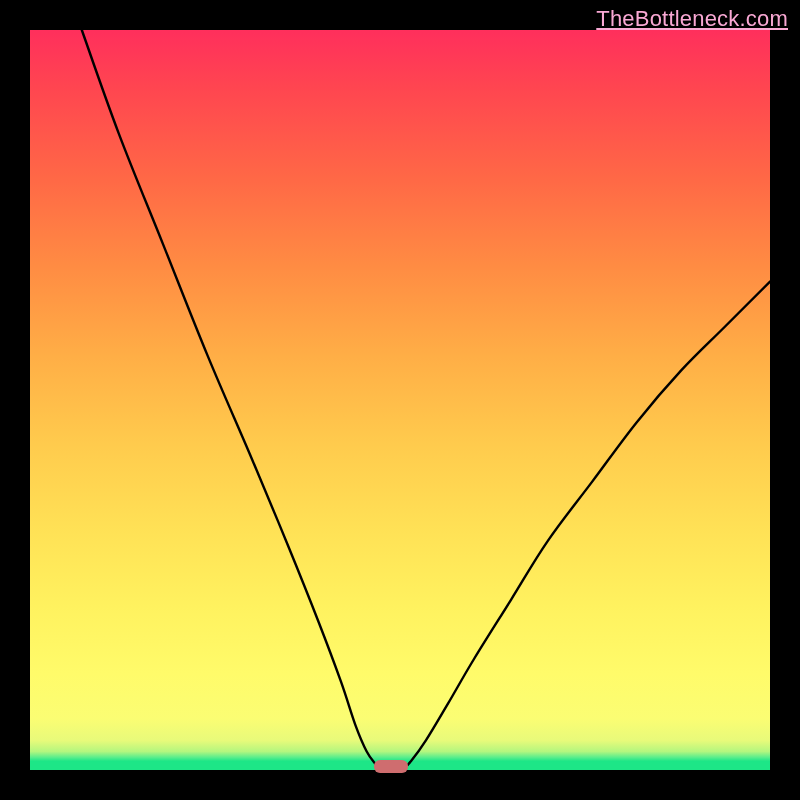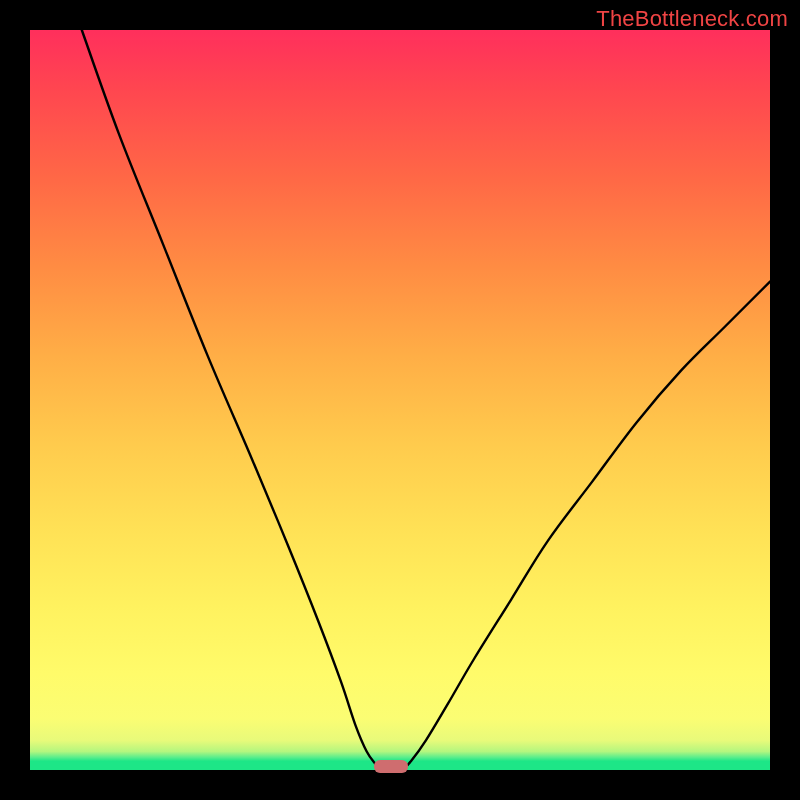--- a/index.html
+++ b/index.html
@@ -39,24 +39,25 @@
       #ff8c43 68%,
       #ff6846 80%,
       #ff4650 92%,
       #ff2f5c 100%
     );
   }
   .watermark {
     position: absolute;
     top: 6px;
     right: 12px;
-    color: #ef4444;
+    color: #f9a8d4;
     font-size: 22px;
     font-weight: 500;
     letter-spacing: 0.2px;
+    text-decoration: underline;
   }
   svg.curve {
     position: absolute;
     left: 0; top: 0;
     width: 740px;
     height: 740px;
     overflow: visible;
   }
   .curve path {
     fill: none;

